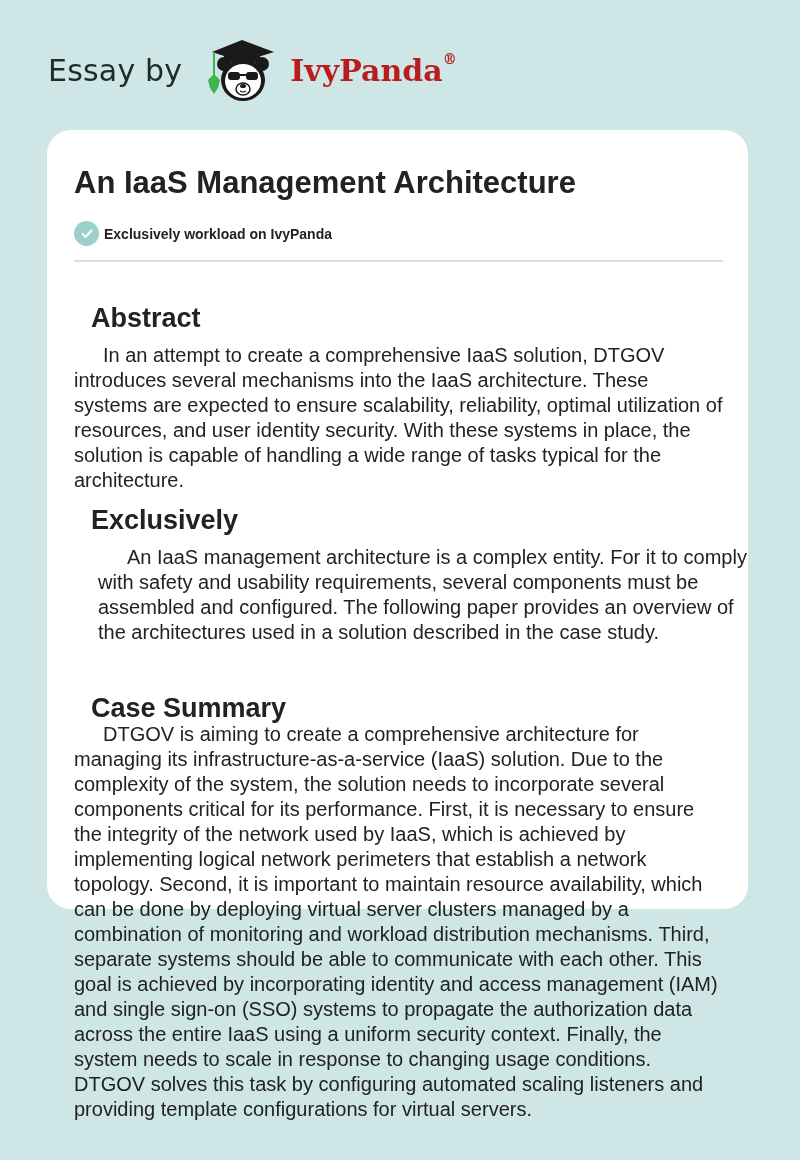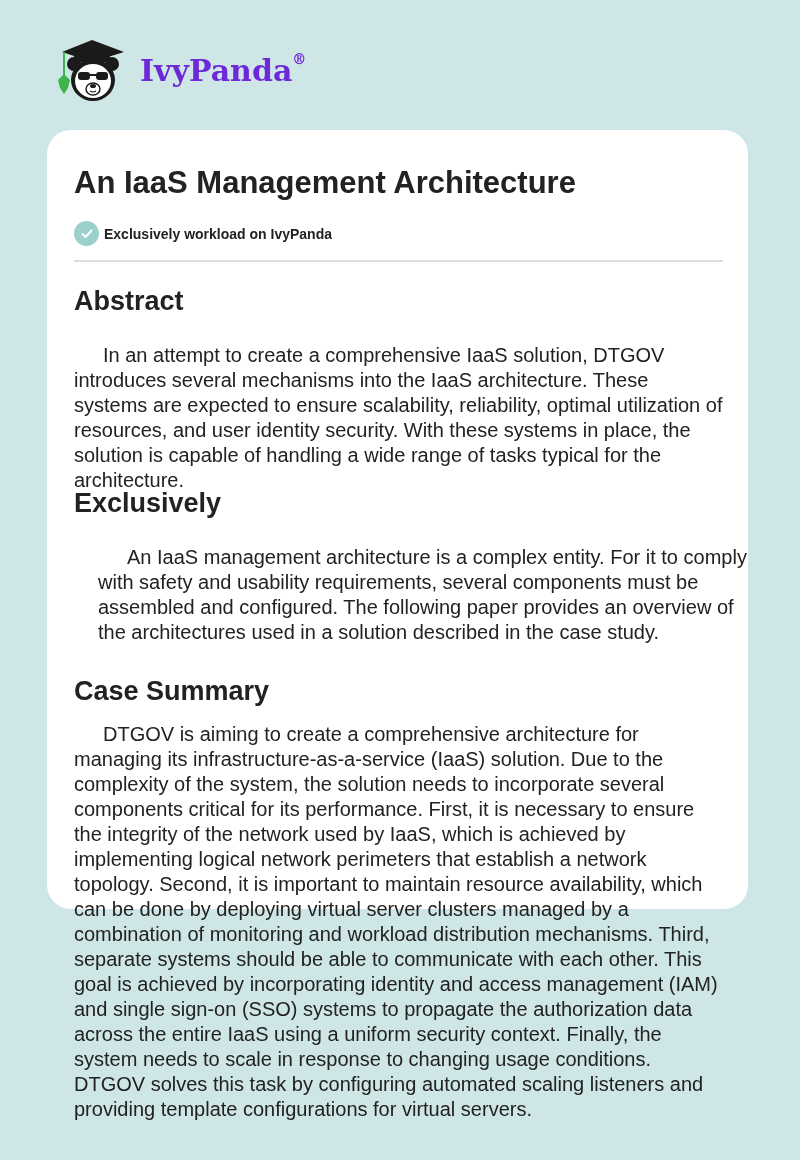--- a/index.html
+++ b/index.html
@@ -16,21 +16,21 @@
     display: flex; align-items: center; height: 72px;
   }
   .essay-by {
     font-family: "DejaVu Sans", sans-serif;
     font-size: 30px; color: #1f2a2a; letter-spacing: 0.2px;
     margin-right: 16px;
   }
   .logo-icon { width: 88px; height: 72px; margin-right: 4px; }
   .brand {
     font-family: "DejaVu Serif", serif;
-    font-weight: bold; font-size: 30px; color: #6d28d9;
+    font-weight: bold; font-size: 30px; color: #b91c1c;
   }
   .brand sup { font-size: 14px; font-weight: bold; vertical-align: top; position: relative; top: -2px; }
   .card {
     position: absolute; left: 47px; top: 130px;
     width: 701px; height: 779px;
     background: #ffffff;
     border-radius: 24px;
   }
   .content { position: absolute; left: 27px; top: 0; width: 650px; }
   h1 {
@@ -45,33 +45,34 @@
     width: 25px; height: 25px; border-radius: 50%;
     background: #9bd0cc; display: flex; align-items: center; justify-content: center;
     margin-right: 5px;
   }
   .exclusive span.lbl { font-size: 14px; font-weight: bold; color: #222; }
   .divider {
     position: absolute; top: 130px; left: 0; width: 649px;
     height: 2px; background: #dddddd;
   }
   h2 {
-    margin: 0; position: absolute; left: 0;
+    margin: 17px; position: absolute; left: 0;
     font-size: 27px; font-weight: bold; color: #222; white-space: nowrap;
   }
   p {
     margin: 0; position: absolute; left: 0; width: 652px;
     font-size: 20px; line-height: 25px; color: #222;
     text-indent: 29px;
   }
 </style>
 </head>
 <body>
 
 <div class="header">
+  <span class="essay-by">Essay by</span>
   <svg class="logo-icon" viewBox="0 0 88 72">
 
     <polygon points="14,18 44,6 76,18 44,28" fill="#1a1a1a"></polygon>
     <rect x="26" y="20" width="36" height="8" fill="#1a1a1a"></rect>
 
     <line x1="16" y1="18" x2="16" y2="44" stroke="#3db54a" stroke-width="2"></line>
     <path d="M10,46 L16,40 L22,46 L20,54 L16,60 L12,54 Z" fill="#3db54a"></path>
 
     <circle cx="26" cy="30" r="7" fill="#1a1a1a"></circle>
     <circle cx="64" cy="30" r="7" fill="#1a1a1a"></circle>

